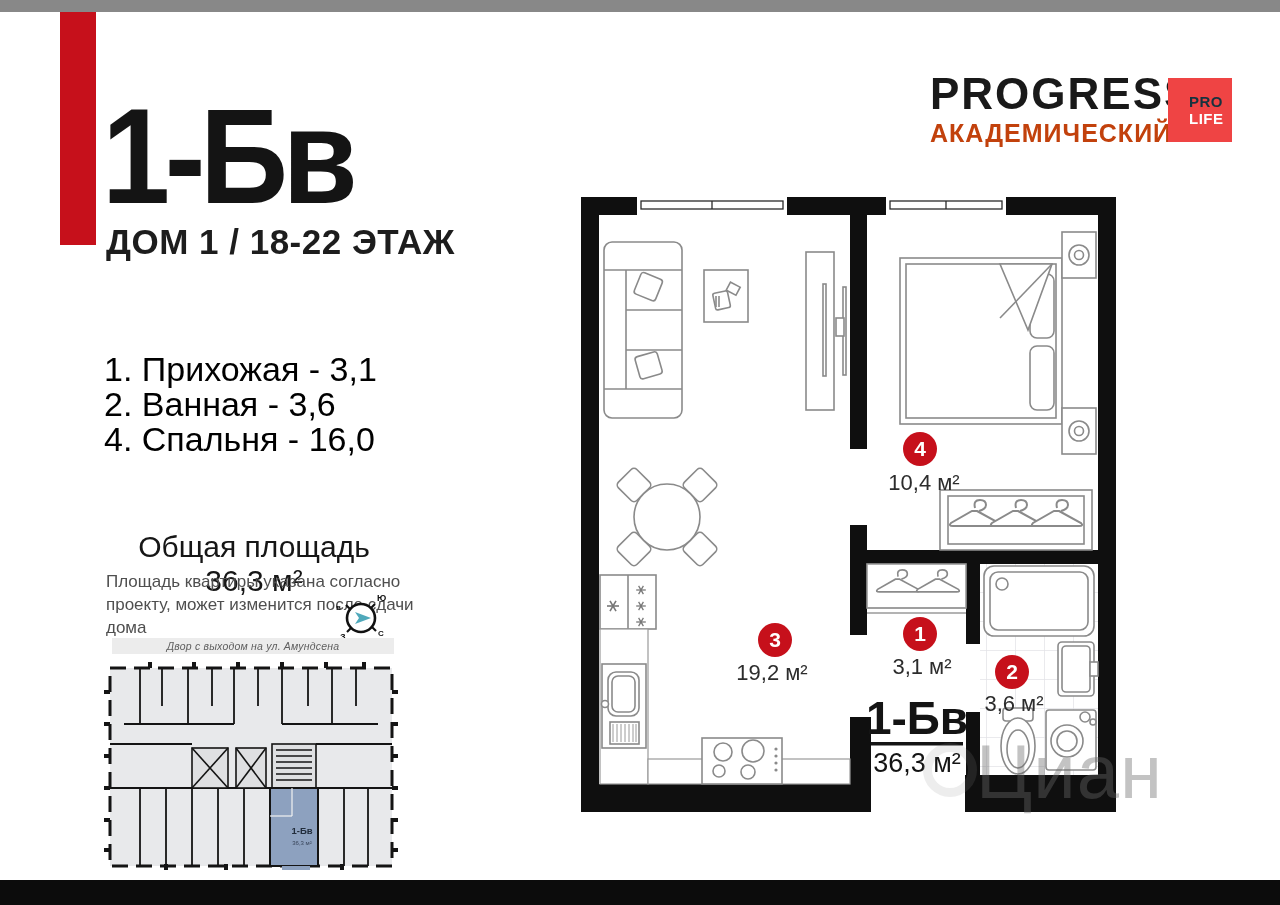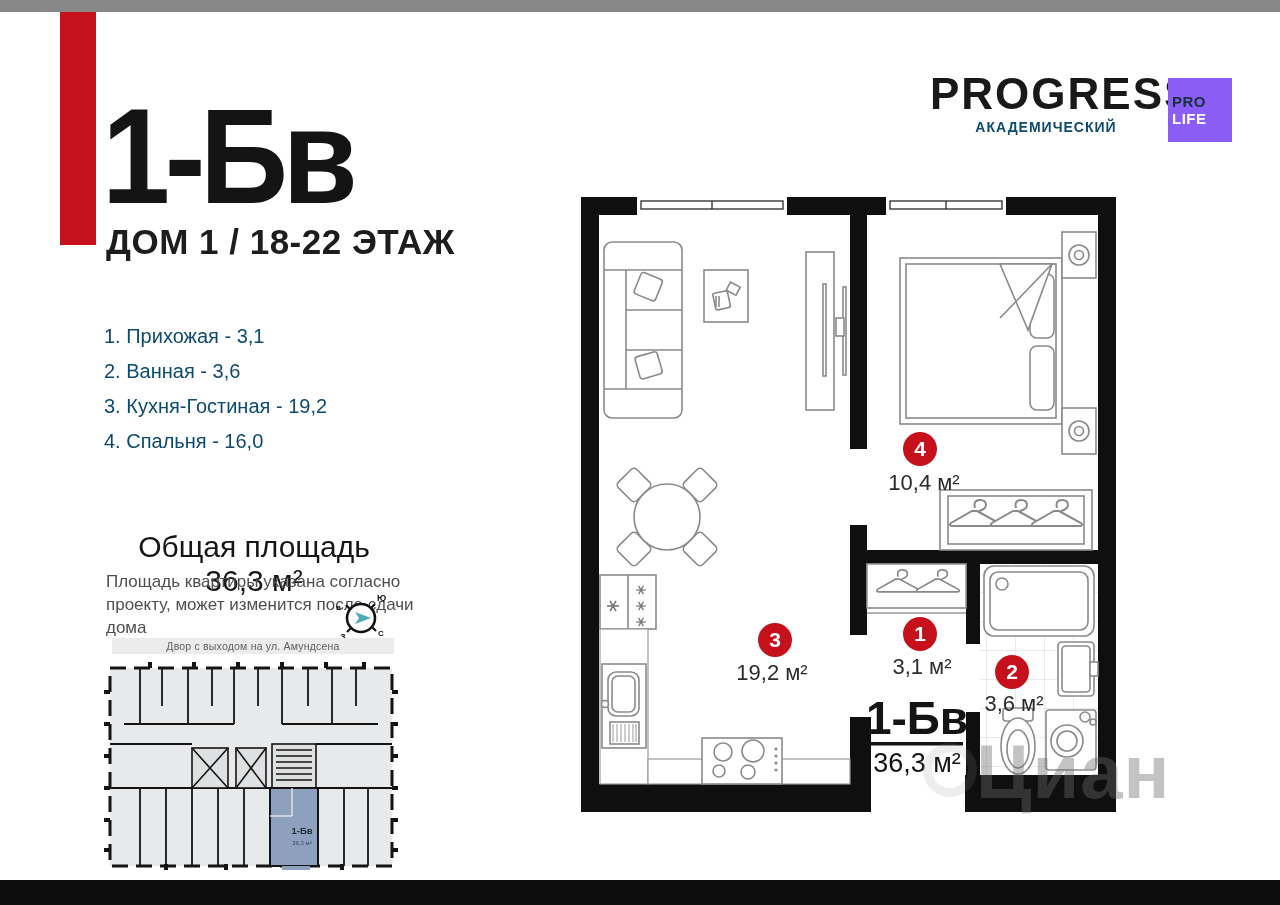--- a/index.html
+++ b/index.html
@@ -12,73 +12,72 @@
   .abs { position:absolute; }
 
   
   #accent-bar { left:60px; top:0; width:36px; height:233px; background:#c6101b; }
   #unit-title {
     left:102px; top:76px; font-size:136px; font-weight:700; line-height:1;
     letter-spacing:-6px; color:#141414; transform:scale(0.9,1); transform-origin:left top;
     white-space:nowrap;
   }
   #unit-sub { left:106px; top:210px; font-size:35px; font-weight:700; letter-spacing:0.5px; color:#1d1d1d; }
-  #room-list { left:104px; top:307px; font-size:20px; line-height:35px; color:#0c4a6e; }
+  #room-list { left:104px; top:340px; font-size:34px; line-height:35px; color:#000000; }
   #total-area { left:108px; top:518px; width:292px; text-align:center; font-size:30px; font-weight:400; color:#161616; }
   #disclaimer { left:106px; top:558px; width:308px; font-size:17px; line-height:23px; color:#4f4f4f; }
   #compass { left:334px; top:576px; width:56px; height:56px; }
   #courtyard-caption {
     left:112px; top:626px; width:282px; height:16px; background:#ececec;
-    font-size:10.5px; color:#5e5e5e; text-align:center; line-height:16px; letter-spacing:0.2px;
+    font-size:10.5px; color:#5e5e5e; text-align:center; line-height:16px; letter-spacing:0.2px;font-style:italic;
   }
   #mini-plan { left:104px; top:646px; width:294px; height:216px; }
 
   
   #logo-block { left:930px; top:60px; width:232px; text-align:right; }
   #logo-brand { font-size:44px; font-weight:600; letter-spacing:2px; color:#191919; line-height:1; white-space:nowrap; }
-  #logo-project { font-size:14px; font-weight:700; letter-spacing:1px; color:#0c4a6e; margin-top:3px;text-align:center; }
+  #logo-project { font-size:25px; font-weight:700; letter-spacing:1px; color:#c2410c; margin-top:3px;text-align:center; }
   #pro-life-badge {
-    left:1168px; top:66px; width:64px; height:64px; background:#8b5cf6;
-    display:flex; flex-direction:column; justify-content:center; padding-left:4px;
+    left:1168px; top:66px; width:64px; height:64px; background:#ef4444;
+    display:flex; flex-direction:column; justify-content:center; padding-left:21px;
     font-size:15px; font-weight:700; line-height:17px; letter-spacing:0.5px;
   }
   #pro-life-badge .l1 { color:#16323e; }
   #pro-life-badge .l2 { color:#ffffff; }
 
   
   #main-floor-plan { left:581px; top:185px; width:535px; height:615px; }
 
   
   #watermark-ghost {
     left:923px; top:731px; width:54px; height:54px; border-radius:50%;
     border:9px solid rgba(140,140,140,0.16);
   }
   #watermark-text {
-    left:976px; top:722px; font-size:76px; font-weight:700; letter-spacing:1px;
+    left:976px; top:722px; font-size:76px; font-weight:400; letter-spacing:1px;
     color:rgba(105,105,105,0.4); z-index:60; line-height:1;
   }
 
   #bottom-bar { left:0; top:868px; width:1280px; height:37px; background:#0c0c0c; }
 
   svg text { font-family:"Liberation Sans", sans-serif; }
 </style>
 </head>
 <body>
 
 <div id="app">
 
   <div id="accent-bar" class="abs"></div>
 
   <div id="unit-title" class="abs">1-Бв</div>
   <div id="unit-sub" class="abs">ДОМ 1 / 18-22 ЭТАЖ</div>
 
   <div id="room-list" class="abs">
     <div>1. Прихожая - 3,1</div>
     <div>2. Ванная - 3,6</div>
-    <div>3. Кухня-Гостиная - 19,2</div>
     <div>4. Спальня - 16,0</div>
   </div>
 
   <div id="total-area" class="abs">Общая площадь 36,3 м²</div>
   <div id="disclaimer" class="abs">Площадь квартиры указана согласно проекту, может изменится после сдачи дома</div>
 
   <svg id="compass" class="abs" viewBox="0 0 56 56">
     <circle cx="27" cy="30" r="14" fill="#ffffff" stroke="#111" stroke-width="2.6"></circle>
     <g stroke="#111" stroke-width="2.2">
       <line x1="37" y1="20" x2="41" y2="16"></line>

